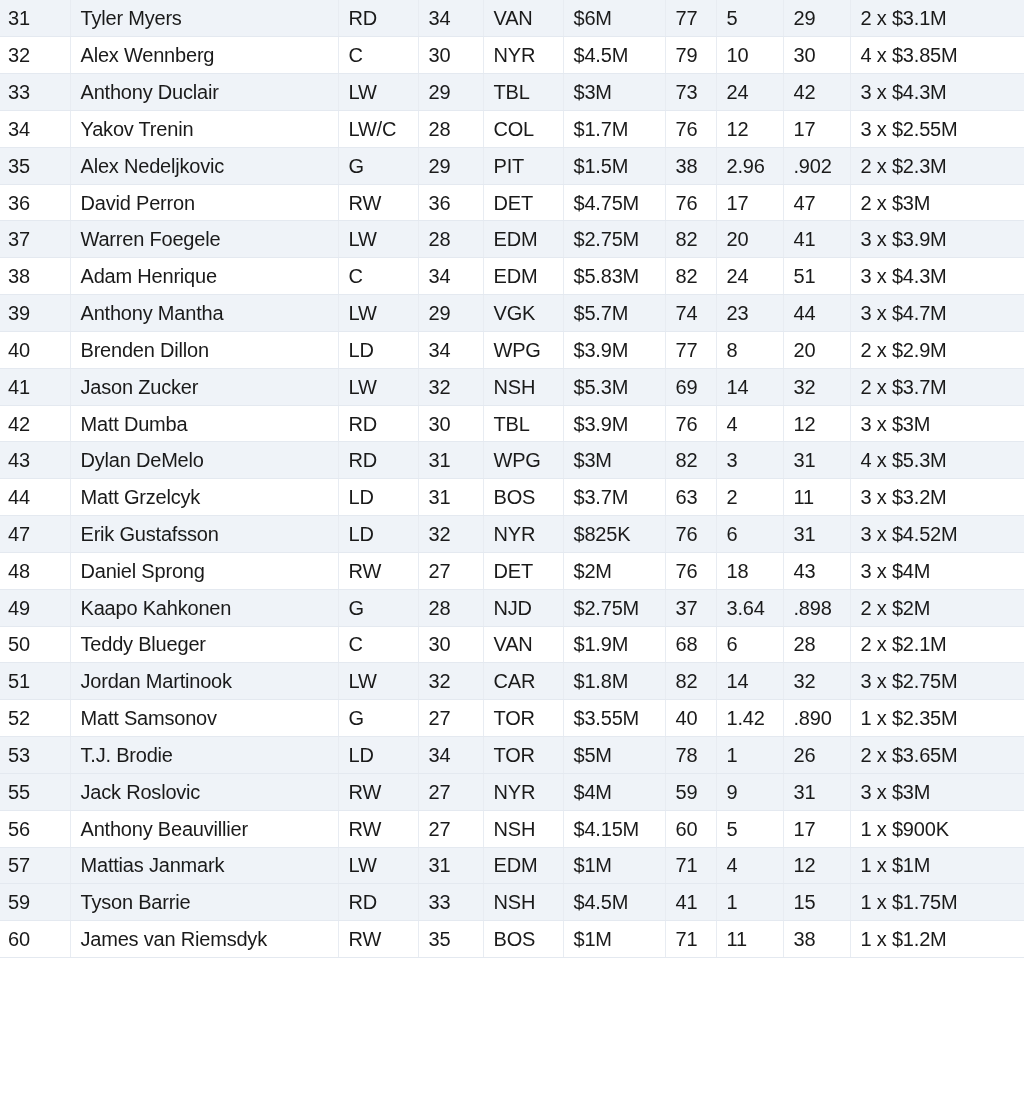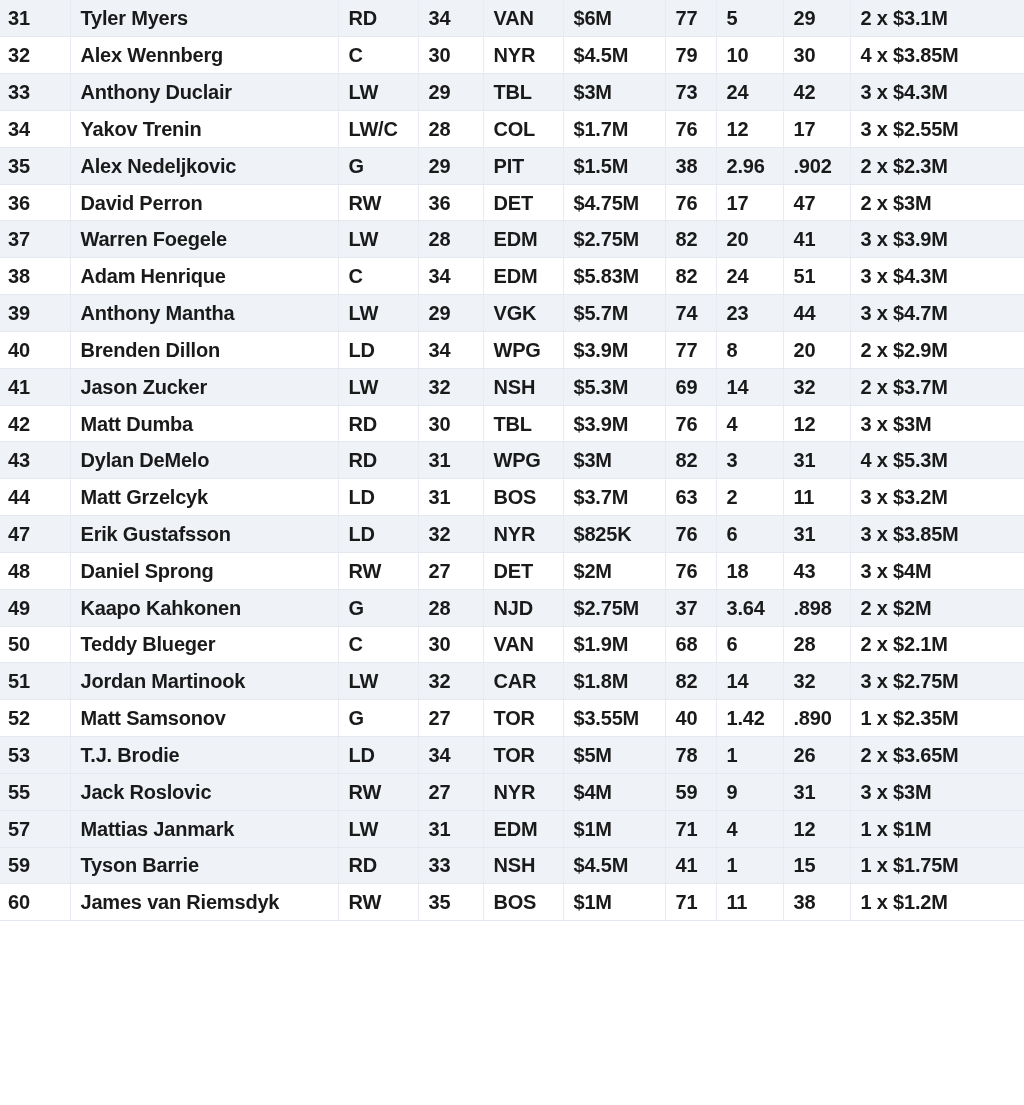--- a/index.html
+++ b/index.html
@@ -27,21 +27,20 @@
   table.player-table col.c-age    { width: 65px;  }
   table.player-table col.c-team   { width: 80px;  }
   table.player-table col.c-cap    { width: 102px; }
   table.player-table col.c-gp     { width: 51px;  }
   table.player-table col.c-s1     { width: 67px;  }
   table.player-table col.c-s2     { width: 67px;  }
   table.player-table col.c-proj   { width: 174px; }
 
   table.player-table tr {
     height: 36.83px;
-    font-weight: bold;
   }
   table.player-table td {
     border-bottom: 1px solid #e4e9f0;
     border-right: 1px solid #e8ecf2;
     padding: 0 0 0 10px;
     vertical-align: middle;
     white-space: nowrap;
     overflow: hidden;
     line-height: 1.1;
     letter-spacing: -0.2px;
@@ -244,21 +243,21 @@
       <tr class="stripe">
         <td class="col-rank">47</td>
         <td class="col-player">Erik Gustafsson</td>
         <td class="col-position">LD</td>
         <td class="col-age">32</td>
         <td class="col-team">NYR</td>
         <td class="col-cap_hit">$825K</td>
         <td class="col-games">76</td>
         <td class="col-stat1">6</td>
         <td class="col-stat2">31</td>
-        <td class="col-projection">3 x $3.85M</td>
+        <td class="col-projection">3 x $4.52M</td>
       </tr>
       <tr class="plain">
         <td class="col-rank">48</td>
         <td class="col-player">Daniel Sprong</td>
         <td class="col-position">RW</td>
         <td class="col-age">27</td>
         <td class="col-team">DET</td>
         <td class="col-cap_hit">$2M</td>
         <td class="col-games">76</td>
         <td class="col-stat1">18</td>
@@ -330,20 +329,32 @@
         <td class="col-player">Jack Roslovic</td>
         <td class="col-position">RW</td>
         <td class="col-age">27</td>
         <td class="col-team">NYR</td>
         <td class="col-cap_hit">$4M</td>
         <td class="col-games">59</td>
         <td class="col-stat1">9</td>
         <td class="col-stat2">31</td>
         <td class="col-projection">3 x $3M</td>
       </tr>
+      <tr class="plain">
+        <td class="col-rank">56</td>
+        <td class="col-player">Anthony Beauvillier</td>
+        <td class="col-position">RW</td>
+        <td class="col-age">27</td>
+        <td class="col-team">NSH</td>
+        <td class="col-cap_hit">$4.15M</td>
+        <td class="col-games">60</td>
+        <td class="col-stat1">5</td>
+        <td class="col-stat2">17</td>
+        <td class="col-projection">1 x $900K</td>
+      </tr>
       <tr class="stripe">
         <td class="col-rank">57</td>
         <td class="col-player">Mattias Janmark</td>
         <td class="col-position">LW</td>
         <td class="col-age">31</td>
         <td class="col-team">EDM</td>
         <td class="col-cap_hit">$1M</td>
         <td class="col-games">71</td>
         <td class="col-stat1">4</td>
         <td class="col-stat2">12</td>

